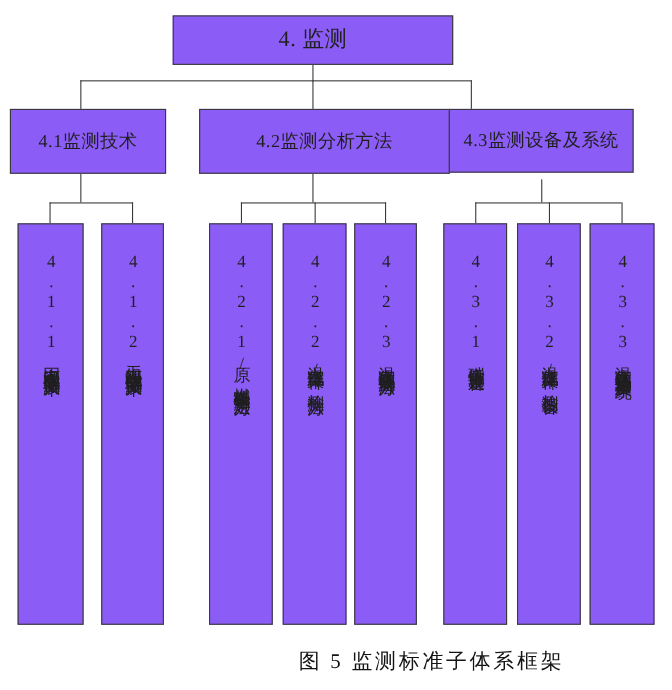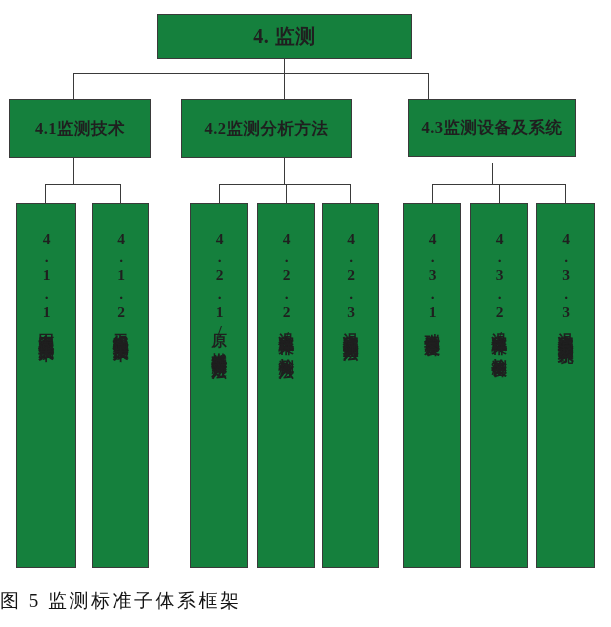--- a/index.html
+++ b/index.html
@@ -21,27 +21,26 @@
     left: 0; top: 0;
     width: 611px;
     height: 627px;
   }
 
   
   .node {
     position: absolute;
     box-sizing: border-box;
     border: 1.3px solid #3a3a3a;
-    background: #15803d;
+    background: #8b5cf6;
     display: flex;
     align-items: center;
     justify-content: center;
     text-align: center;
     color: #1f1f1f;
-    font-weight: bold;
   }
 
   .node-label {
     display: block;
     line-height: 1.28;
     letter-spacing: 0.5px;
   }
 
   
   .lvl1 {
@@ -52,21 +51,21 @@
   }
   .lvl1 .node-label {
     font-size: 20px;
   }
 
   
   .lvl2 .node-label {
     font-size: 16.5px;
   }
   .lvl2-a { left: 9px;   top: 99px; width: 142px; height: 59px; }
-  .lvl2-b { left: 181px; top: 99px; width: 171px; height: 59px; }
+  .lvl2-b { left: 181px; top: 99px; width: 228px; height: 59px; }
   .lvl2-c { left: 408px; top: 99px; width: 168px; height: 58px; }
 
   
   .lvl3 {
     top: 203px;
     height: 365px;
     align-items: flex-start;
     justify-content: center;
     padding-top: 26px;
   }
@@ -95,21 +94,21 @@
   }
   .v { width: 1.3px; }
   .h { height: 1.3px; }
 
   
   .caption {
     position: absolute;
     left: 0;
     top: 588px;
     width: 513px;
-    text-align: left;
+    text-align: right;
     font-size: 19px;
     letter-spacing: 2.5px;
     color: #141414;
     font-family: "Liberation Serif", "DejaVu Serif", serif;
   }
 </style>
 </head>
 <body>
 
 <div id="chart-root">

